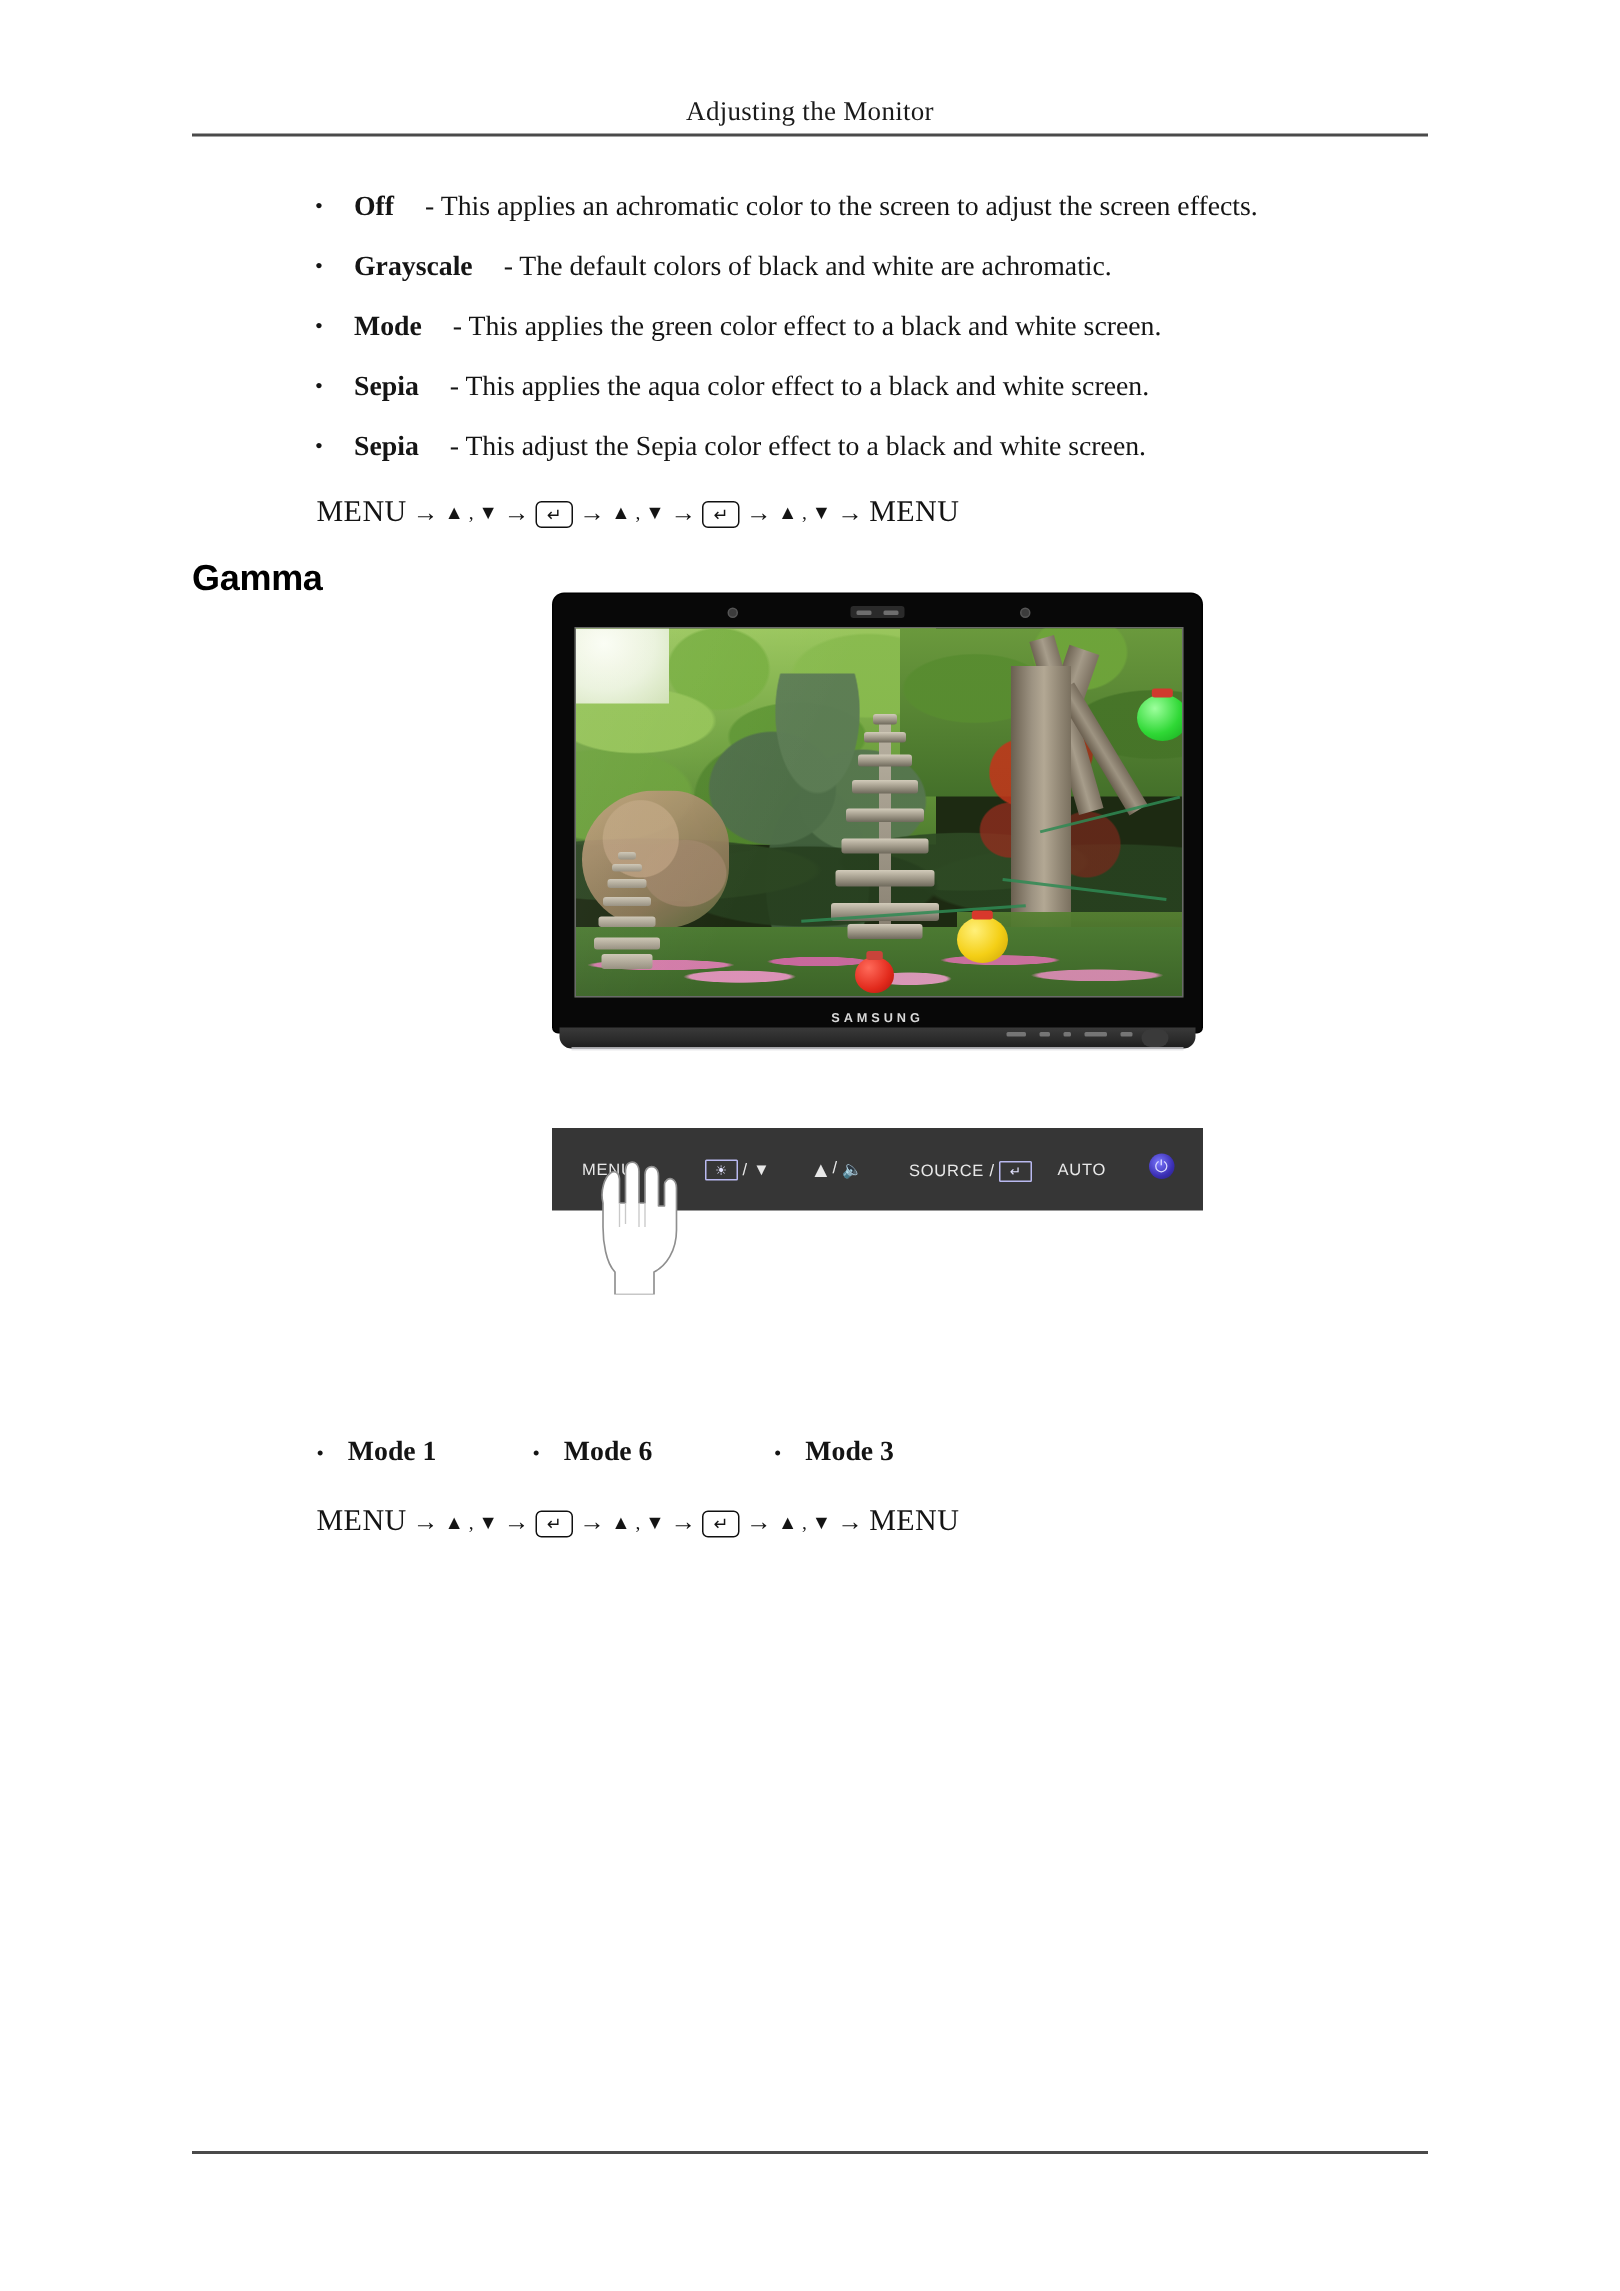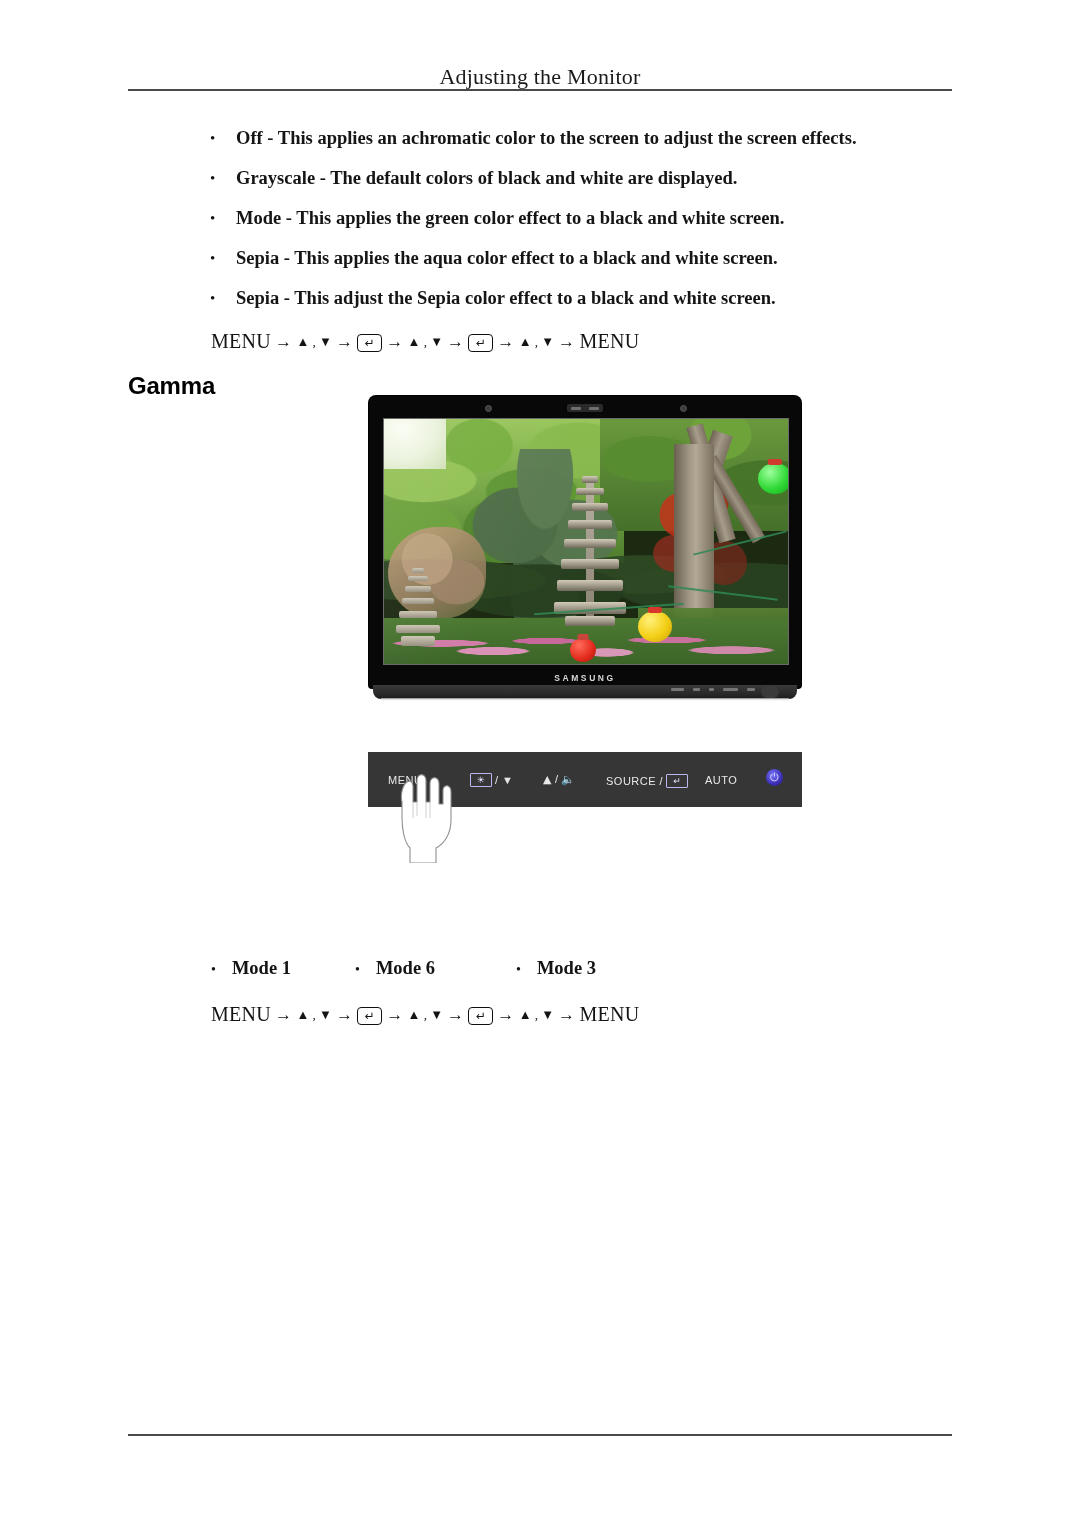--- a/index.html
+++ b/index.html
@@ -22,21 +22,21 @@
   }
 
   
   .header-title {
     position: absolute;
     top: 64px;
     left: 128px;
     width: 824px;
     text-align: center;
     font-family: "Liberation Serif", serif;
-    font-size: 22px;
+    font-size: 18px;
     letter-spacing: 0.2px;
     color: #1a1a1a;
   }
   .header-rule {
     position: absolute;
     top: 89px;
     left: 128px;
     width: 824px;
     height: 0;
     border-top: 2px solid #4a4a4a;
@@ -63,21 +63,22 @@
     position: absolute;
     left: 2px;
     top: 0;
     font-size: 15px;
     line-height: 24px;
   }
   .bullet-row .term {
     font-weight: bold;
   }
   .bullet-row .desc {
-    font-weight: bold;
+    font-weight: normal;
+    margin-left: 16px;
   }
 
   
   .menu-path {
     position: absolute;
     left: 211px;
     font-size: 19px;
     letter-spacing: 0.3px;
     white-space: nowrap;
     color: #141414;
@@ -582,21 +583,21 @@
   <div class="header-title">Adjusting the Monitor</div>
   <div class="header-rule"></div>
 
   <div class="bullet-list">
     <div class="bullet-row">
       <span class="dot">•</span>
       <span class="term">Off</span><span class="desc"> - This applies an achromatic color to the screen to adjust the screen effects.</span>
     </div>
     <div class="bullet-row">
       <span class="dot">•</span>
-      <span class="term">Grayscale</span><span class="desc"> - The default colors of black and white are displayed.</span>
+      <span class="term">Grayscale</span><span class="desc"> - The default colors of black and white are achromatic.</span>
     </div>
     <div class="bullet-row">
       <span class="dot">•</span>
       <span class="term">Mode</span><span class="desc"> - This applies the green color effect to a black and white screen.</span>
     </div>
     <div class="bullet-row">
       <span class="dot">•</span>
       <span class="term">Sepia</span><span class="desc"> - This applies the aqua color effect to a black and white screen.</span>
     </div>
     <div class="bullet-row">

